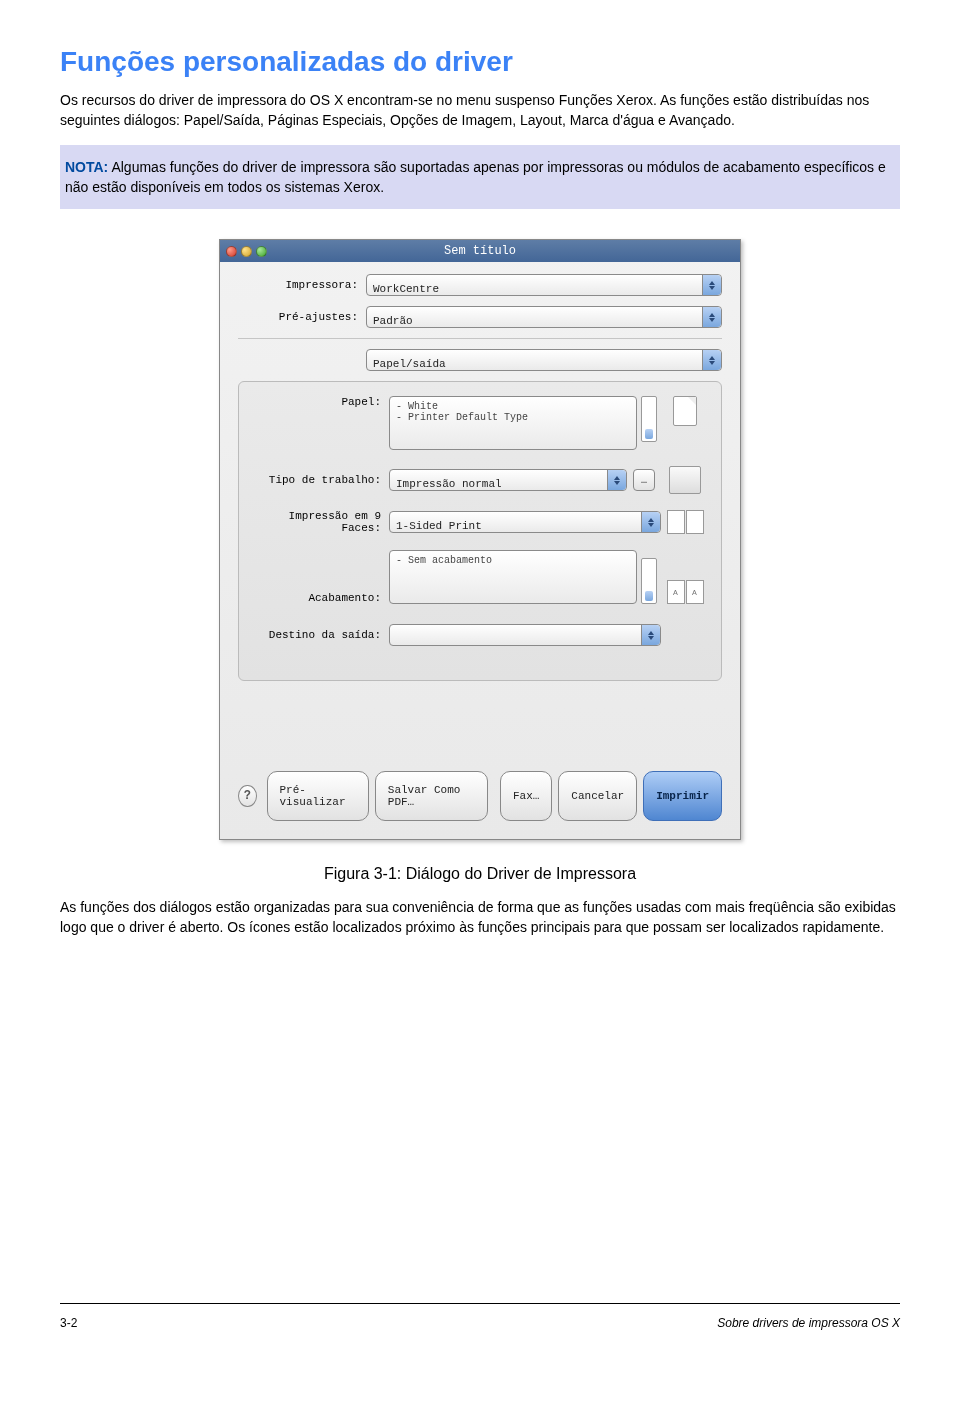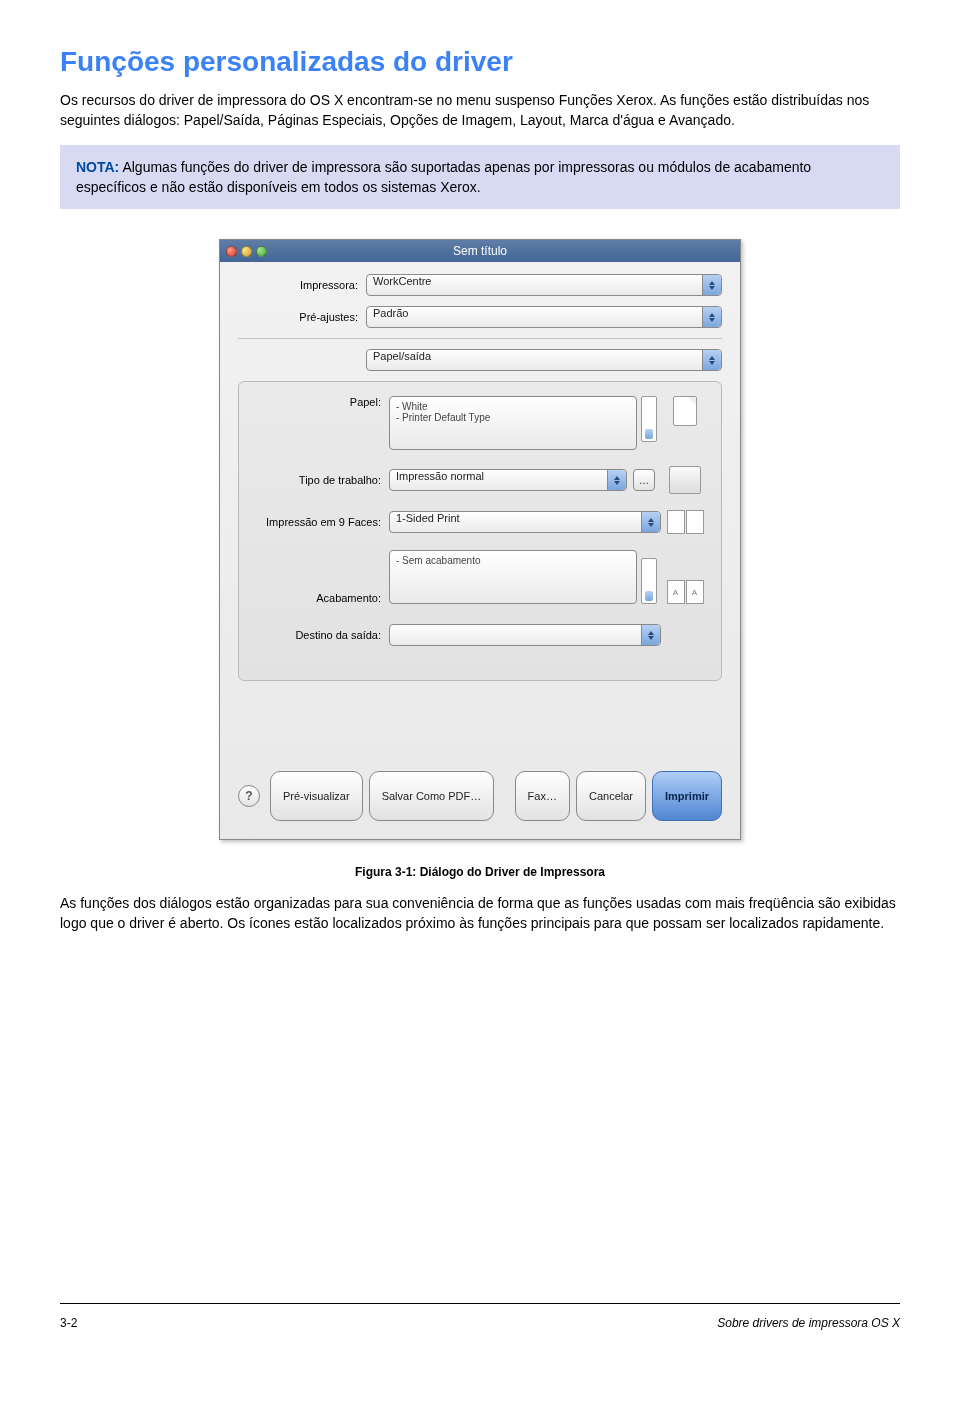--- a/index.html
+++ b/index.html
@@ -24,35 +24,35 @@
     margin: 16px 0 12px 0;
   }
   p.body {
     color: #000;
     font-size: 14px;
     line-height: 1.45;
     margin: 0 0 14px 0;
   }
   .note-box {
     background: #d8d9f3;
-    padding: 12px 16px;
+    padding: 12px 5px;
     margin: 10px 0 28px 0;
     font-size: 14px;
     line-height: 1.45;
   }
   .note-label {
     color: #004a9f;
     font-weight: bold;
   }
   .mac-dialog {
     width: 520px;
     margin: 30px auto 25px auto;
     border: 1px solid #888;
     background: linear-gradient(#f2f2f2,#e9e9e9);
-    font-family: Liberation Sans, sans-serif;
+    font-family: Liberation Mono, monospace;
     font-size: 11px;
     color: #222;
     box-shadow: 2px 2px 4px rgba(0,0,0,.25);
   }
   .titlebar {
     height: 22px;
     background: linear-gradient(#5e7da6,#436697);
     display: flex;
     align-items: center;
     padding: 0 6px;
@@ -70,21 +70,21 @@
     position:absolute; left:0; right:0; text-align:center; color:#fff; font-size:12px;
   }
   .dlg-body{ padding:12px 18px 18px 18px; }
   .row{ display:flex; align-items:center; margin-bottom:10px;}
   .row .lbl{ width:120px; text-align:right; padding-right:8px; color:#000;}
   .aqua-select, .aqua-list {
     background: linear-gradient(#fff,#eaeaea);
     border:1px solid #8a8a8a;
     border-radius:4px;
     height:20px;
-    display:flex; align-items:flex-start;
+    display:flex; align-items:flex-end;
     padding:0 6px;
     font-size:11px;
     color:#222;
     position:relative;
   }
   .aqua-select .arrows{
     position:absolute; right:0; top:0; bottom:0; width:18px;
     background:linear-gradient(#b7d1f4,#7aa7de);
     border-left:1px solid #8a8a8a;
     border-top-right-radius:4px; border-bottom-right-radius:4px;
@@ -128,21 +128,21 @@
   }
   .aqua-btn{
     border:1px solid #888;border-radius:10px;padding:14px 12px;height:20px;
     background:linear-gradient(#fff,#e2e2e2);font-size:11px;display:flex;align-items:center;
   }
   .aqua-btn.primary{
     background:linear-gradient(#aecdf6,#4f86d1);color:#08244a;border-color:#3f6fb8;font-weight:bold;
   }
   .btnbar .spacer{flex:1;}
   .figure-caption{
-    text-align:center;font-weight:bold;font-size:12px;margin:20px 0 14px 0;
+    text-align:center;font-weight:normal;font-size:16px;margin:20px 0 14px 0;
   }
   .footer{
     position:absolute; bottom:30px; left:60px; right:60px;
     border-top:1px solid #000;
     display:flex;justify-content:space-between;
     font-size:12px; padding-top:12px;font-style:italic;
   }
   .footer .pg{font-style:normal;}
 </style>
 </head>

